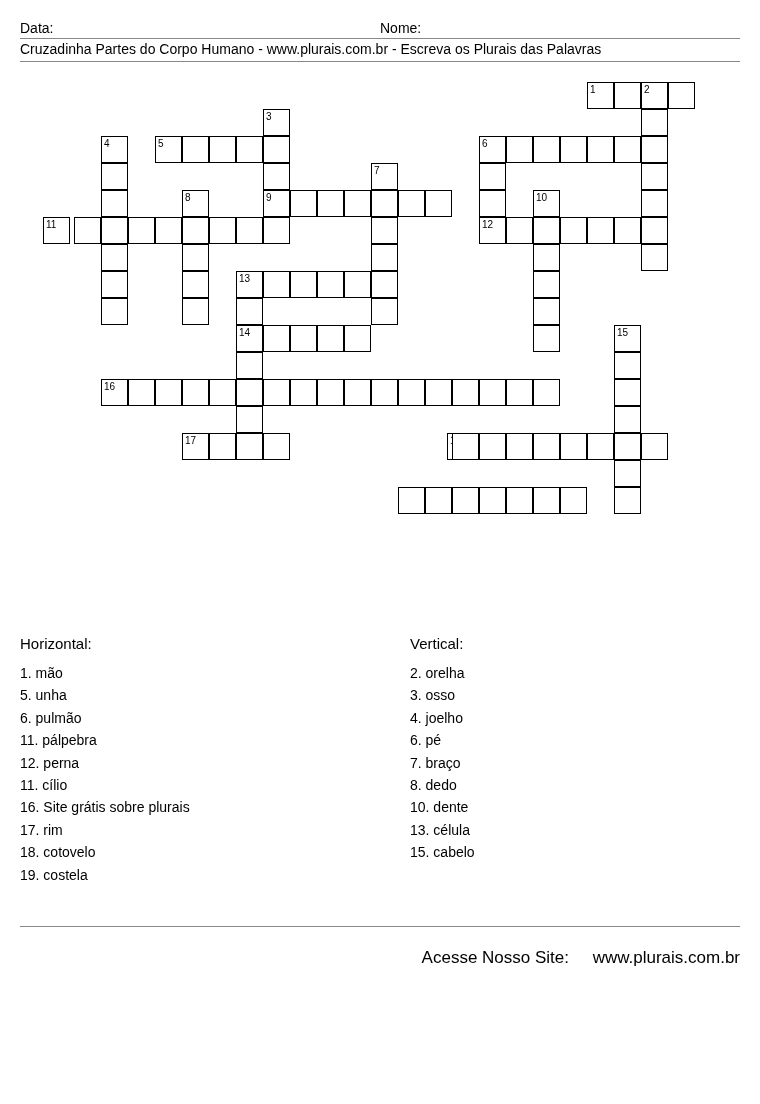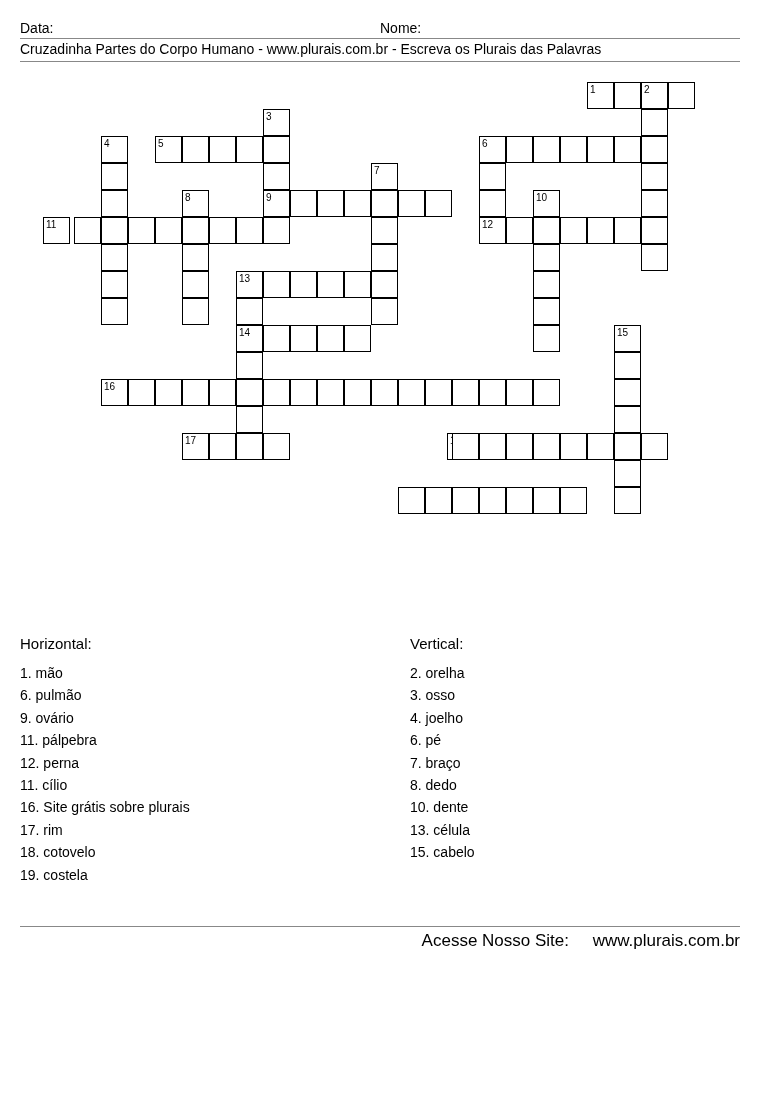--- a/index.html
+++ b/index.html
@@ -58,21 +58,21 @@
     font-size: 15px;
     font-weight: normal;
     margin: 0 0 6px 0;
   }
   .clue-item {
     margin: 0;
   }
   .footer {
     border-top: 1px solid #888;
     margin-top: 40px;
-    padding-top: 4px;
+    padding-top: 21px;
     text-align: right;
     font-size: 17px;
   }
 </style>
 </head>
 <body>
 
 <div class="header-row">
   <div class="field">Data:</div>
   <div class="field">Nome:</div>
@@ -242,22 +242,22 @@
     <div class="cell" style="left: 486px; top: 405px;"></div>
     <div class="cell" style="left: 513px; top: 405px;"></div>
     <div class="cell" style="left: 540px; top: 405px;"></div>
   </div>
 
 <div class="clues">
   <div class="clues-col">
     <h3>Horizontal:</h3>
     <div id="h-clues">
         <p class="clue-item">1. mão</p>
+        <p class="clue-item">5. unha</p>
         <p class="clue-item">6. pulmão</p>
-        <p class="clue-item">9. ovário</p>
         <p class="clue-item">11. pálpebra</p>
         <p class="clue-item">12. perna</p>
         <p class="clue-item">11. cílio</p>
         <p class="clue-item">16. Site grátis sobre plurais</p>
         <p class="clue-item">17. rim</p>
         <p class="clue-item">18. cotovelo</p>
         <p class="clue-item">19. costela</p>
       </div>
   </div>
   <div class="clues-col">

